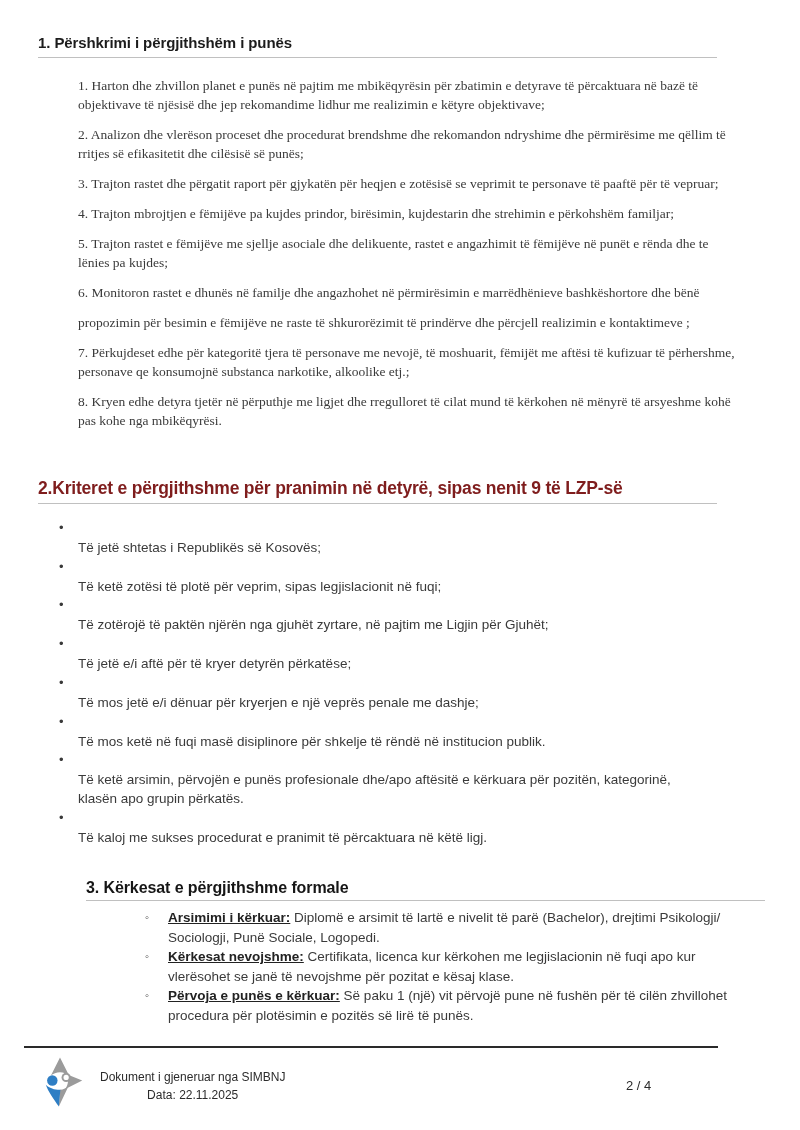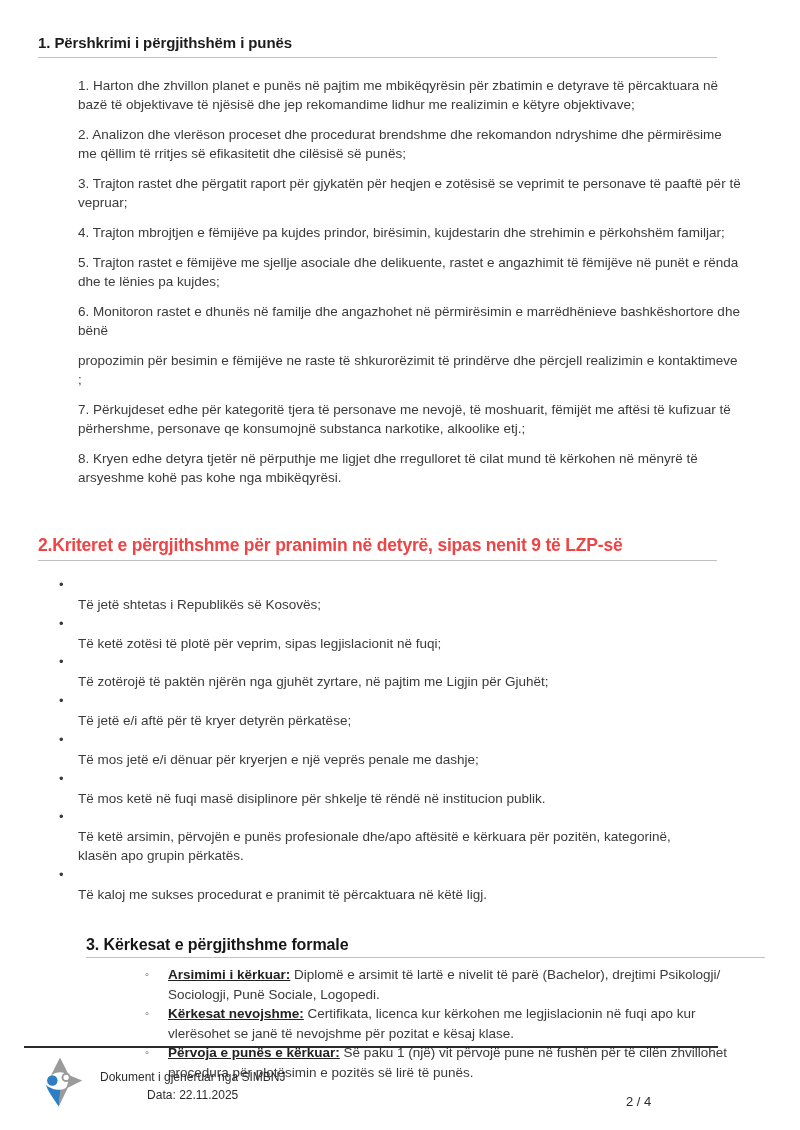--- a/index.html
+++ b/index.html
@@ -11,36 +11,36 @@
     color: #3a3a3a;
     overflow: hidden;
   }
   .content { padding: 34px 0 0 38px; }
 
   .sec-title1 {
     font-size: 15px; font-weight: bold; color: #1c1c1c;
     line-height: 18px; letter-spacing: -0.1px;
   }
   .sec-title2 {
-    font-size: 17.5px; font-weight: bold; color: #ef4444;
+    font-size: 17.5px; font-weight: bold; color: #7f1d1d;
     line-height: 22px; letter-spacing: -0.2px;
   }
   .sec-title3 {
     font-size: 16px; font-weight: bold; color: #161616;
     line-height: 19px; letter-spacing: -0.1px;
   }
   .rule {
     width: 679px; height: 0;
     border-top: 1px solid #c0c0c0;
     margin-top: 5px;
   }
   .rule.r2 { margin-top: 4px; }
   .rule.r3 { margin-top: 3px; }
 
-  .paras { margin: 18px 2px 0 40px; width: 664px; }
+  .paras { margin: 18px 2px 0 40px; width: 664px; font-family: Liberation Serif, serif; }
   .paras p {
     margin: 0 0 11px 0;
     font-size: 13.5px; line-height: 19px; color: #3a3a3a;
   }
 
   .sec2 { margin-top: 47px; }
   .blist { margin: 15px 0 0 12px; width: 660px; }
   .b-item { display: flex; font-size: 13.5px; line-height: 18.7px; color: #3a3a3a; }
   .b-item .marker {
     flex: 0 0 28px; box-sizing: border-box; padding-left: 9px;
@@ -60,21 +60,21 @@
 
   .footer {
     position: absolute; left: 24px; top: 1046px;
     width: 694px;
     border-top: 2px solid #2a2a2a;
   }
   .f-row { display: flex; align-items: flex-start; margin-top: 8px; }
   .f-logo { margin-left: 13px; width: 46px; height: 52px; }
   .f-text { margin-left: 17px; margin-top: 12px; font-size: 12px; line-height: 18px; color: #2b2b2b; text-align: center; }
   .f-page {
-    position: absolute; left: 602px; top: 46px;
+    position: absolute; left: 602px; top: 30px;
     font-size: 13px; color: #2b2b2b;
   }
 </style>
 </head>
 <body>
 
 <div class="content">
 
   <div class="sec1">
     <div class="sec-title1">1. Përshkrimi i përgjithshëm i punës</div>

